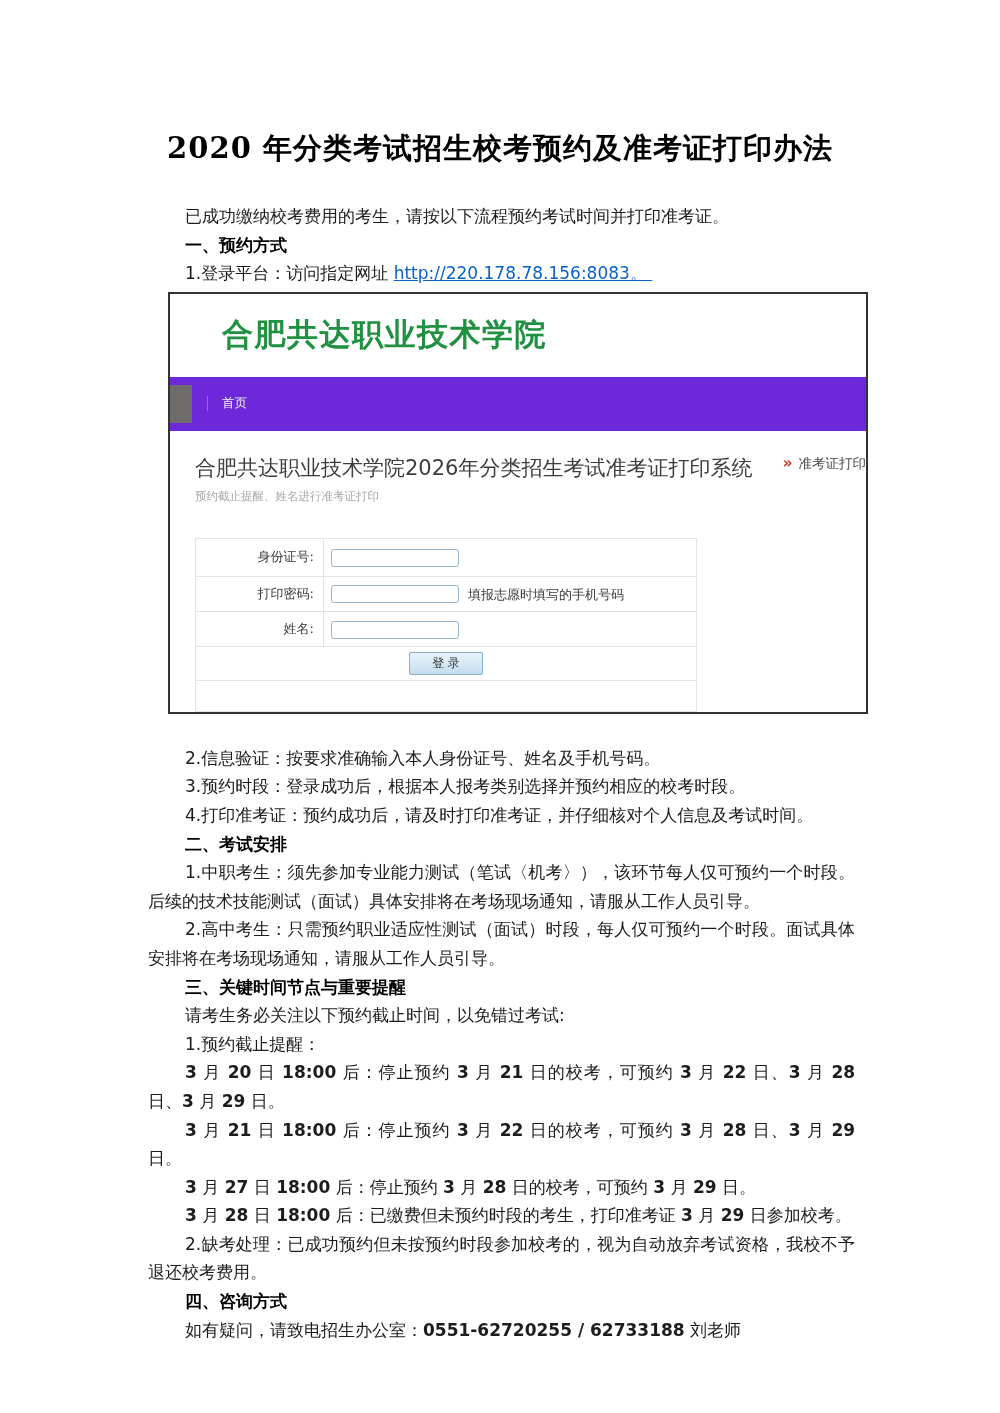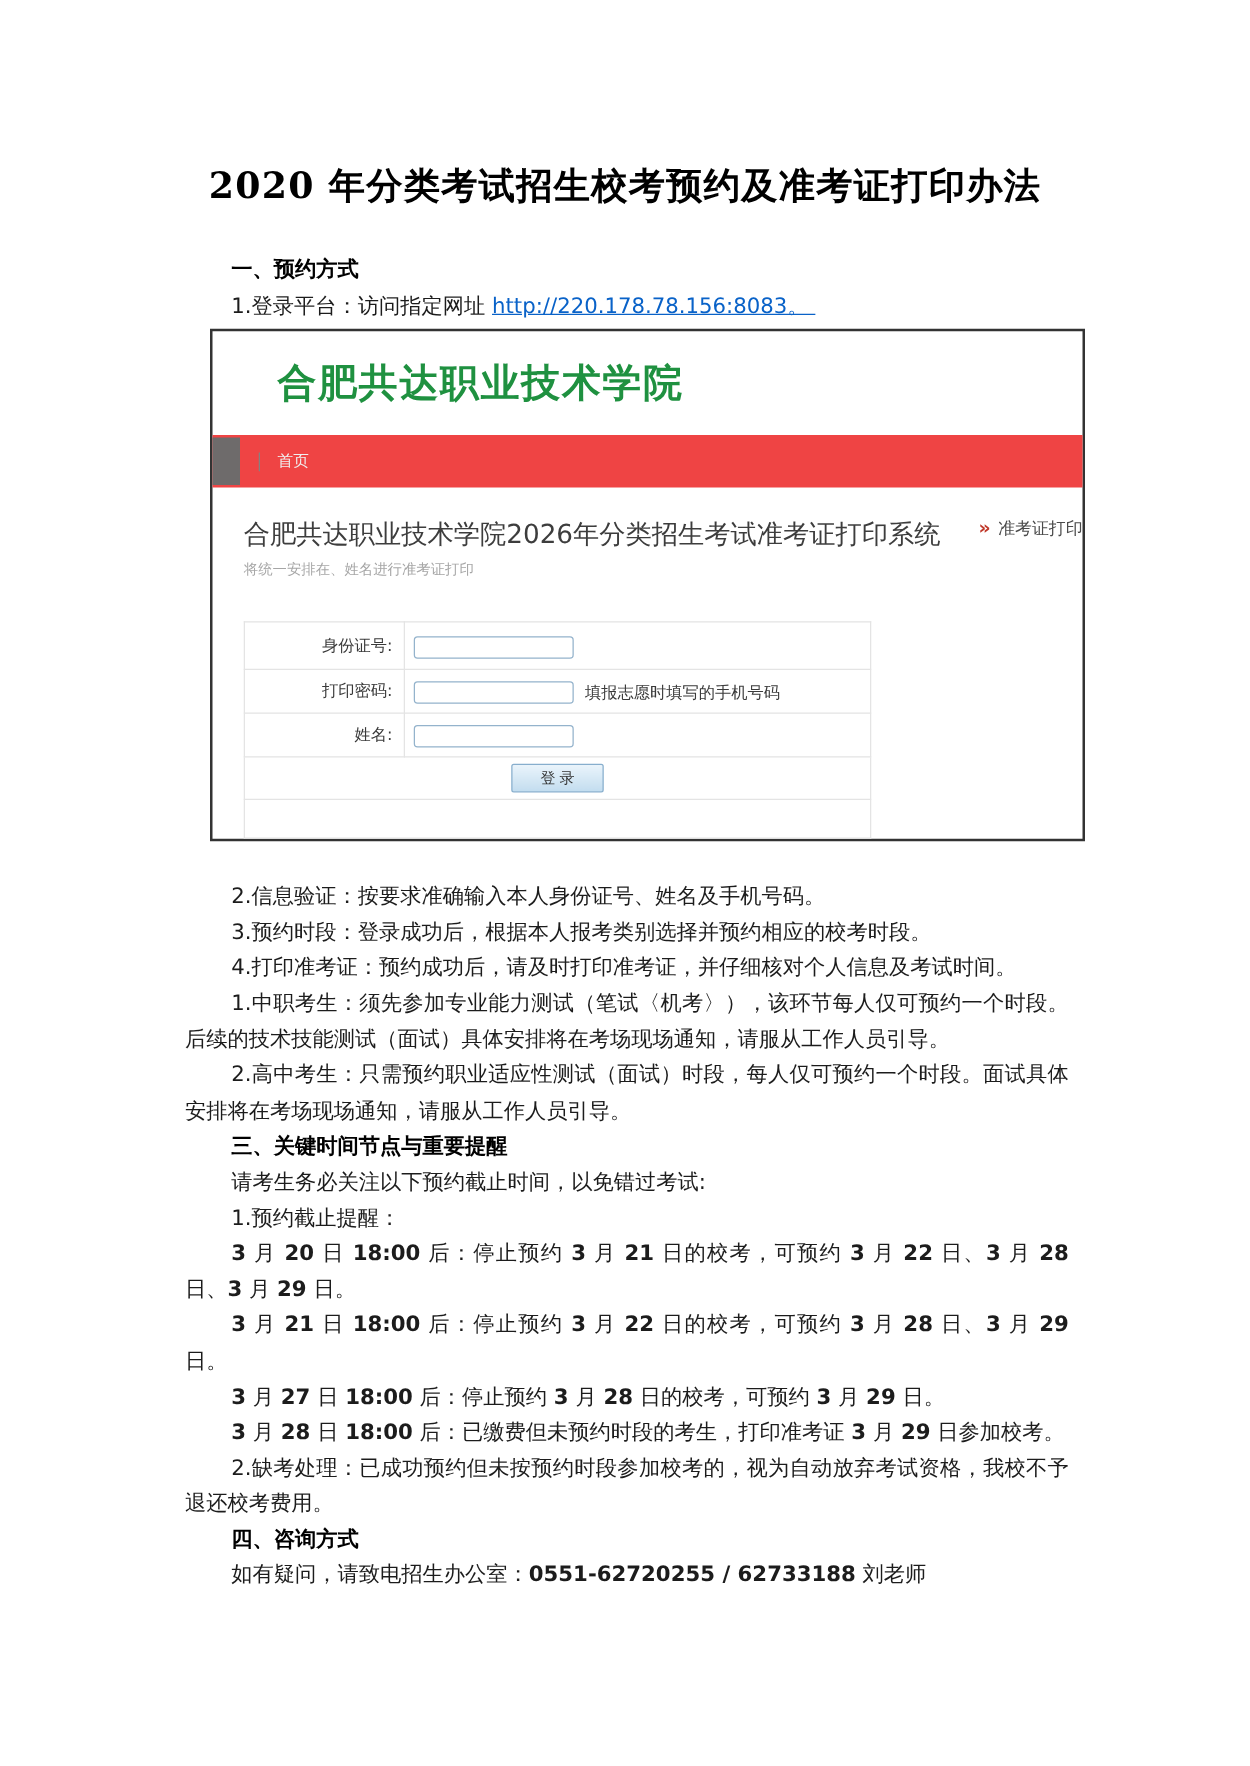--- a/index.html
+++ b/index.html
@@ -44,21 +44,21 @@
     border: 2px solid #333333;
     background: #ffffff;
   }
   .logo-row { height: 83px; display: flex; align-items: center; padding-left: 23px; margin-left: 29px; }
   .logo {
     color: #1f9140;
     font-size: 31px;
     font-weight: 900;
     letter-spacing: 1.5px;
   }
-  .nav { height: 42px; background: #ef4444; display: flex; align-items: center; }
+  .nav { height: 54px; background: #6d28d9; display: flex; align-items: center; }
   .nav-block { width: 22px; height: 38px; background: #6e6b6b; flex: 0 0 auto; }
   .nav-sep { width: 1px; height: 15px; background: #848181; margin-left: 15px; }
   .nav-home { color: #f0efef; font-size: 12.5px; margin-left: 14px; text-decoration: none; cursor: pointer; }
   .shot-body { padding: 23px 0 0 25px; }
   .head-row { display: flex; align-items: flex-start; }
   .sys-title { font-size: 21px; color: #3d3d3d; text-indent: 0; }
   .crumb { margin-left: auto; font-size: 13.5px; color: #4a4a4a; white-space: nowrap; }
   .chev { color: #c0392b; font-weight: 700; font-size: 15px; margin-right: 6px; }
   .sys-sub { font-size: 11.5px; color: #a6a6a6; margin-top: 7px; }
   .login-table { margin-top: 34px; width: 502px; border-collapse: collapse; }
@@ -91,40 +91,41 @@
 </style>
 </head>
 <body>
 
 <div class="page">
 
   <h1 class="doc-title">2020 年分类考试招生校考预约及准考证打印办法</h1>
 
   <div class="content">
 
+    <p class="p">已成功缴纳校考费用的考生，请按以下流程预约考试时间并打印准考证。</p>
 
     <p class="p heading">一、预约方式</p>
 
     <p class="p"><span>1.登录平台：访问指定网址 </span><a class="doc-link" href="#">http://220.178.78.156:8083。 </a></p>
 
     <div class="shot">
       <div class="logo-row">
         <span class="logo">合肥共达职业技术学院</span>
       </div>
       <div class="nav">
         <div class="nav-block"></div>
         <div class="nav-sep"></div>
         <a class="nav-home">首页</a>
       </div>
       <div class="shot-body">
         <div class="head-row">
           <span class="sys-title">合肥共达职业技术学院2026年分类招生考试准考证打印系统</span>
           <span class="crumb"><span class="chev">»</span><span>准考证打印</span></span>
         </div>
-        <div class="sys-sub">将统一安排在、姓名进行准考证打印</div>
+        <div class="sys-sub">预约截止提醒、姓名进行准考证打印</div>
         <table class="login-table">
           <tbody>
               <tr class="row-first">
             <td class="lbl">身份证号:</td>
             <td><input class="field" type="text" style=""></td>
           </tr>
           <tr class="row-std">
             <td class="lbl">打印密码:</td>
             <td><input class="field" type="text" style=""><span class="hint">填报志愿时填写的手机号码</span></td>
           </tr>
@@ -140,20 +141,21 @@
           </tr>
         </tbody>
           </table>
       </div>
     </div>
 
     <p class="p">2.信息验证：按要求准确输入本人身份证号、姓名及手机号码。</p>
     <p class="p">3.预约时段：登录成功后，根据本人报考类别选择并预约相应的校考时段。</p>
     <p class="p">4.打印准考证：预约成功后，请及时打印准考证，并仔细核对个人信息及考试时间。</p>
 
+    <p class="p heading">二、考试安排</p>
     <p class="p">1.中职考生：须先参加专业能力测试（笔试〈机考〉），该环节每人仅可预约一个时段。后续的技术技能测试（面试）具体安排将在考场现场通知，请服从工作人员引导。</p>
     <p class="p">2.高中考生：只需预约职业适应性测试（面试）时段，每人仅可预约一个时段。面试具体安排将在考场现场通知，请服从工作人员引导。</p>
 
     <p class="p heading">三、关键时间节点与重要提醒</p>
     <p class="p">请考生务必关注以下预约截止时间，以免错过考试:</p>
     <p class="p">1.预约截止提醒：</p>
     <p class="p"><span class="num">3</span><span> 月 </span><span class="num">20</span><span> 日 </span><span class="num">18:00</span><span> 后：停止预约 </span><span class="num">3</span><span> 月 </span><span class="num">21</span><span> 日的校考，可预约 </span><span class="num">3</span><span> 月 </span><span class="num">22</span><span> 日、</span><span class="num">3</span><span> 月 </span><span class="num">28</span><span> 日、</span><span class="num">3</span><span> 月 </span><span class="num">29</span><span> 日。</span></p>
     <p class="p"><span class="num">3</span><span> 月 </span><span class="num">21</span><span> 日 </span><span class="num">18:00</span><span> 后：停止预约 </span><span class="num">3</span><span> 月 </span><span class="num">22</span><span> 日的校考，可预约 </span><span class="num">3</span><span> 月 </span><span class="num">28</span><span> 日、</span><span class="num">3</span><span> 月 </span><span class="num">29</span><span> 日。</span></p>
     <p class="p"><span class="num">3</span><span> 月 </span><span class="num">27</span><span> 日 </span><span class="num">18:00</span><span> 后：停止预约 </span><span class="num">3</span><span> 月 </span><span class="num">28</span><span> 日的校考，可预约 </span><span class="num">3</span><span> 月 </span><span class="num">29</span><span> 日。</span></p>
     <p class="p"><span class="num">3</span><span> 月 </span><span class="num">28</span><span> 日 </span><span class="num">18:00</span><span> 后：已缴费但未预约时段的考生，打印准考证 </span><span class="num">3</span><span> 月 </span><span class="num">29</span><span> 日参加校考。</span></p>

